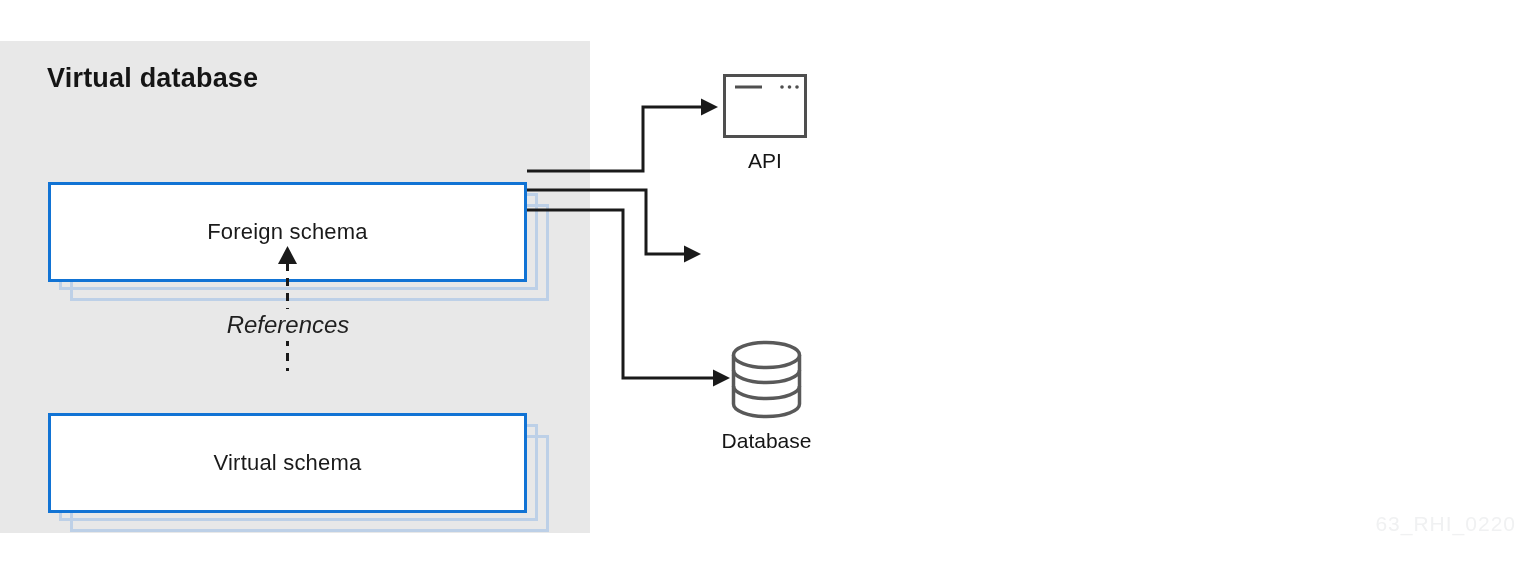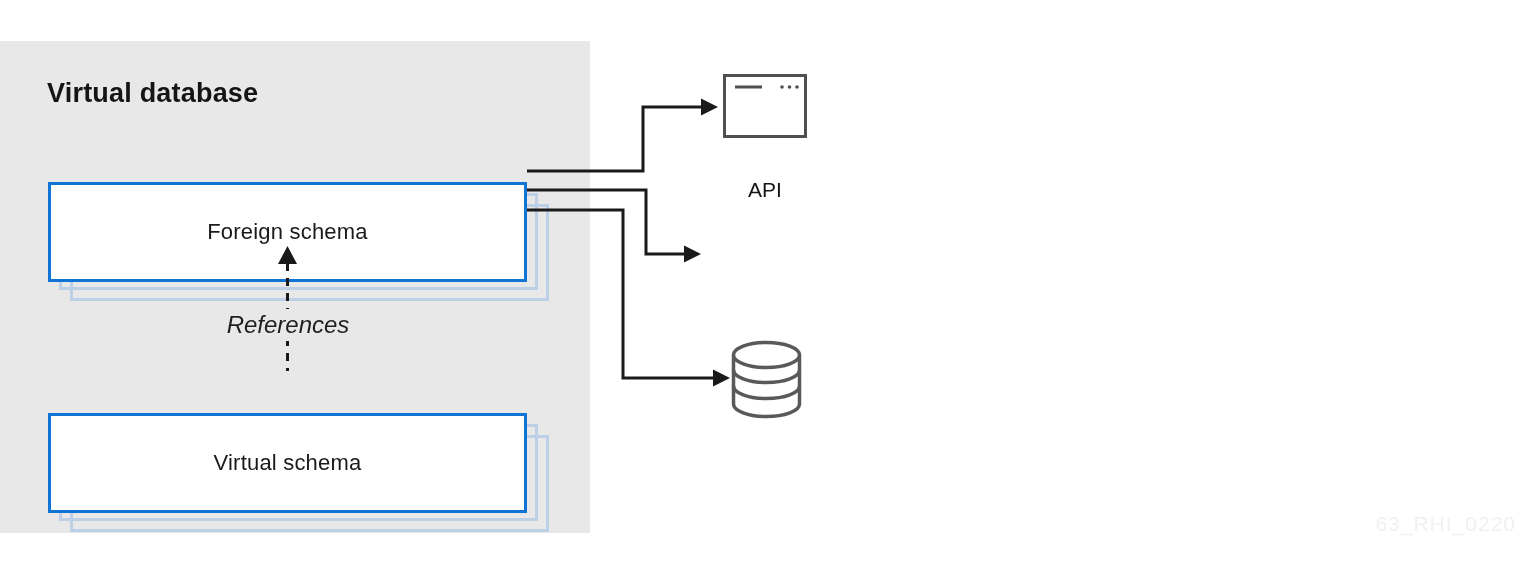--- a/index.html
+++ b/index.html
@@ -17,21 +17,21 @@
     position:relative;
     width:1520px;height:567px;
     background:#ffffff;
     overflow:hidden;
   }
   .panel{
     position:absolute;left:0;top:41px;width:590px;height:492px;
     background:var(--panel-bg);
   }
   .panel-title{
-    position:absolute;left:47px;top:78px;
+    position:absolute;left:47px;top:63px;
     font-size:27px;font-weight:bold;letter-spacing:.2px;color:#151515;
     z-index:3;
   }
   .stack-outline{
     position:absolute;width:479px;height:97px;
     border:3px solid var(--stack);
     background:transparent;z-index:1;
   }
   .schema-box{
     position:absolute;left:48px;width:479px;height:100px;
@@ -55,21 +55,21 @@
   .ref-label{
     position:absolute;left:288px;top:309px;transform:translateX(-50%);
     font-size:24px;font-style:italic;color:#1f1f1f;
     background:var(--panel-bg);padding:2px 8px;
     z-index:6;white-space:nowrap;
   }
   .ext-label{
     position:absolute;font-size:21px;color:#151515;text-align:center;
     z-index:4;white-space:nowrap;
   }
-  .api-label{left:723px;top:149px;width:84px;margin-top:29px;}
+  .api-label{left:723px;top:149px;width:84px;}
   .db-label{left:690px;top:429px;width:153px;}
   .s3-box{
     position:absolute;left:706px;top:206px;width:118px;height:96px;
     background:var(--panel-bg);
     display:flex;flex-direction:column;align-items:center;justify-content:center;
     z-index:2;
   }
   .s3-box .s3-line{font-size:20px;color:#151515;line-height:1.35;}
   .icon-layer{position:absolute;left:0;top:0;z-index:3;}
   .watermark{
@@ -128,16 +128,17 @@
       <polygon points="718,107 701,98.5 701,115.5"></polygon>
       <polygon points="701,254 684,245.5 684,262.5"></polygon>
       <polygon points="730,378 713,369.5 713,386.5"></polygon>
       <polygon points="287.5,246 278,264 297,264"></polygon>
     </g>
   </svg>
 
   <div class="ref-label">References</div>
 
   <div class="ext-label api-label">API</div>
+  <div class="ext-label db-label">Database</div>
 
   <div class="watermark">63_RHI_0220</div>
 
 </div>
 
 </body></html>

